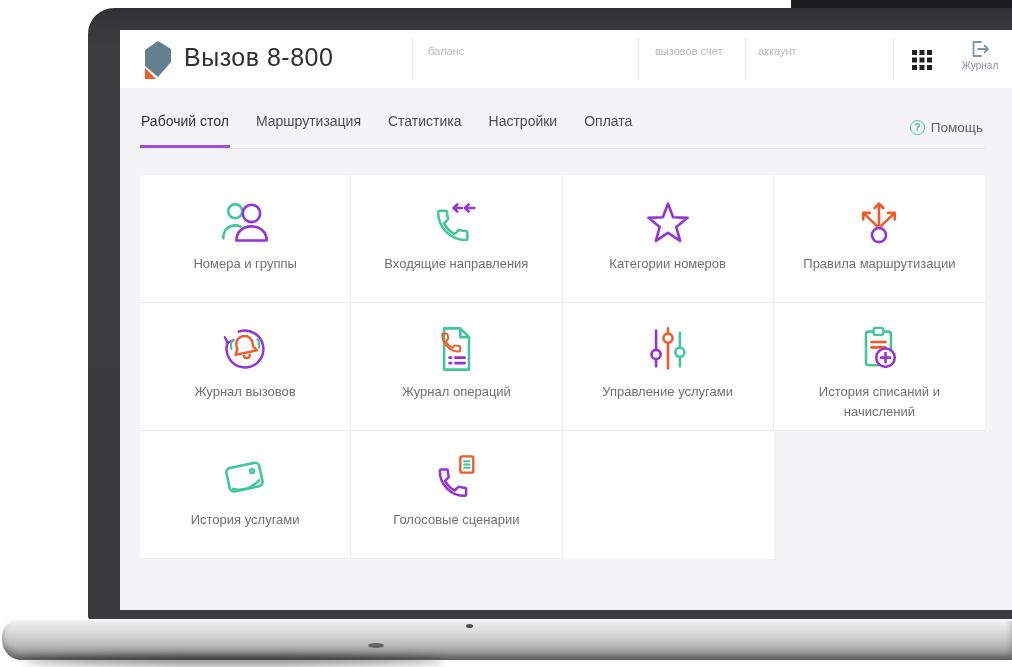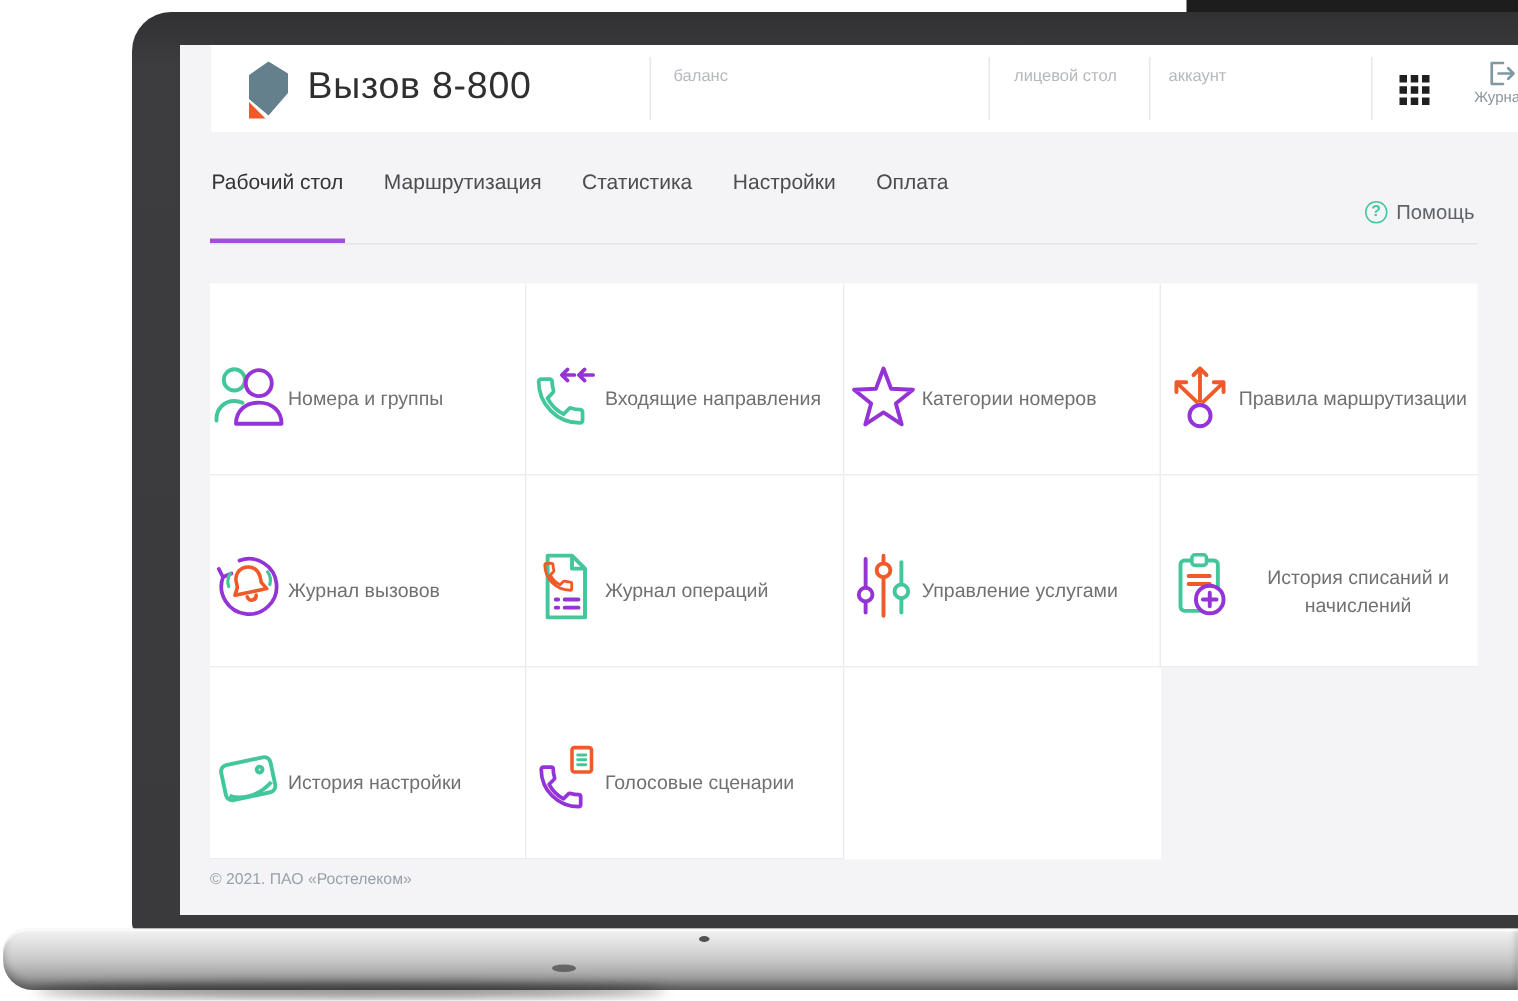--- a/index.html
+++ b/index.html
@@ -21,52 +21,52 @@
   .foot-dot1 { position:absolute; left:368px; top:643px; width:16px; height:5px;
     background:#4a4a4a; border-radius:50%; opacity:.75; }
   .foot-dot2 { position:absolute; left:466px; top:624px; width:7px; height:4px;
     background:#2c2c2c; border-radius:50%; opacity:.8; }
 
   
   .screen { position:absolute; left:120px; top:30px; width:892px; height:580px;
     background:#f4f4f6; overflow:hidden; }
 
   
-  .app-header { position:relative; height:58px; background:#fff;margin-left:21px; }
+  .app-header { position:relative; height:58px; background:#fff; }
   .logo { position:absolute; left:20px; top:8px; width:36px; height:42px; }
   .app-title { position:absolute; left:64px; top:13px; font-size:25px; color:#2f2f2f;
     letter-spacing:.5px; white-space:nowrap; }
   .hdiv { position:absolute; top:8px; width:1px; height:42px; background:#e8e8ea; }
   .hdiv1{left:292px} .hdiv2{left:518px} .hdiv3{left:625px} .hdiv4{left:773px}
   .hlabel { position:absolute; top:15px; font-size:11px; color:#b5b8bc; white-space:nowrap; }
   .hlab1{left:308px} .hlab2{left:535px} .hlab3{left:638px}
   .apps-btn { position:absolute; left:789px; top:17px; width:26px; height:26px; cursor:pointer;
     display:flex; align-items:center; justify-content:center; }
   .logout-btn { position:absolute; left:834px; top:10px; width:52px; text-align:center; cursor:pointer; }
   .logout-btn svg { display:block; margin:0 auto; }
   .logout-label { font-size:10px; color:#8b959b; display:block; margin-top:2px; }
 
   
   .content { margin-left:20px; width:845px; }
 
   
   .tabs-bar { display:flex; align-items:flex-end; border-bottom:1px solid #e4e4e8; padding-top:17px; }
-  .tab { font-size:14px; color:#4d4d4d; padding:8px 1px 30px; margin-right:25px;
+  .tab { font-size:14px; color:#4d4d4d; padding:8px 1px 16px; margin-right:25px;
     border-bottom:3px solid transparent; cursor:pointer; white-space:nowrap; }
   .tab.active { color:#333; border-bottom-color:#a24fd6; }
   .help-link { margin-left:auto; margin-right:2px; display:flex; align-items:center; gap:6px;
     padding-bottom:13px; cursor:pointer; }
   .help-glyph { width:15px; height:15px; border:1.5px solid #43c69c; border-radius:50%;
     color:#43c69c; font-size:10.5px; line-height:13px; text-align:center; font-weight:bold; }
   .help-text { font-size:13.5px; color:#5f6368; }
 
   
   .grid { display:grid; grid-template-columns:repeat(4,1fr); margin-top:26px; background:transparent; }
   .tile { height:128px; background:#fff; border-right:1px solid #ececf0; border-bottom:1px solid #ececf0;
-    display:flex; flex-direction:row; align-items:center; padding-top:20px; cursor:pointer; }
+    display:flex; flex-direction:column; align-items:center; padding-top:20px; cursor:pointer; }
   .grid > .tile:nth-child(4n) { border-right:none; }
   .tile-empty { background:#fff; border:none; cursor:default; }
   .ticon { width:52px; height:52px; display:block; }
   .ticon svg { width:52px; height:52px; display:block; }
   .tlabel { margin-top:7px; font-size:13px; color:#707070; text-align:center;
     line-height:1.5; max-width:172px; }
 
   .footer { margin-top:7px; font-size:10.5px; color:#9aa0a8; }
 </style>
 </head>
@@ -86,21 +86,21 @@
         <svg viewBox="0 0 36 42">
           <path d="M5,12 L18,3 L31,11 V24 L18,39 L5,28 Z" fill="#64808d"></path>
           <path d="M5,30 L16,41 L5,41 Z" fill="#f05a28"></path>
         </svg>
       </div>
       <div class="app-title">Вызов 8-800</div>
 
       <div class="hdiv hdiv1"></div>
       <span class="hlabel hlab1">баланс</span>
       <div class="hdiv hdiv2"></div>
-      <span class="hlabel hlab2">лицевой стол</span>
+      <span class="hlabel hlab2">вызовов счет</span>
       <div class="hdiv hdiv3"></div>
       <span class="hlabel hlab3">аккаунт</span>
       <div class="hdiv hdiv4"></div>
 
       <div class="apps-btn">
         <svg width="22" height="22" viewBox="0 0 22 22" fill="#1f1f1f">
           <rect x="1" y="1" width="5" height="5"></rect>
             <rect x="8.5" y="1" width="5" height="5"></rect>
             <rect x="16" y="1" width="5" height="5"></rect>
           <rect x="1" y="8.5" width="5" height="5"></rect>
@@ -268,35 +268,34 @@
         <div class="tile">
           <span class="ticon">
             <svg viewBox="0 0 48 48" fill="none">
               <g transform="rotate(-12 24 24)" stroke="#43c69c" stroke-width="2.4" stroke-linejoin="round">
                 <rect x="8" y="13" width="31" height="22" rx="4"></rect>
                 <circle cx="31.5" cy="20" r="1.8"></circle>
                 <path d="M10,32 c8,4.5 18,3.5 27,-3"></path>
               </g>
             </svg>
           </span>
-          <span class="tlabel">История настройки</span>
+          <span class="tlabel">История услугами</span>
         </div>
 
         <div class="tile">
           <span class="ticon">
             <svg viewBox="0 0 48 48" fill="none">
               <g transform="translate(5,13) scale(1.35)">
                 <path d="M6.62,10.79c1.44,2.83 3.76,5.14 6.59,6.59l2.2,-2.2c0.27,-0.27 0.67,-0.36 1.02,-0.24c1.12,0.37 2.33,0.57 3.57,0.57c0.55,0 1,0.45 1,1V20c0,0.55 -0.45,1 -1,1c-9.39,0 -17,-7.61 -17,-17c0,-0.55 0.45,-1 1,-1h3.5c0.55,0 1,0.45 1,1c0,1.25 0.2,2.45 0.57,3.57c0.11,0.35 0.03,0.74 -0.25,1.02l-2.2,2.2z" stroke="#9433d6" stroke-width="1.7" stroke-linejoin="round"></path>
               </g>
               <rect x="28" y="5" width="12" height="15" rx="1.5" fill="#fff" stroke="#f05a28" stroke-width="2.2"></rect>
               <path d="M31.5,9.5 h5 M31.5,12.5 h5 M31.5,15.5 h5" stroke="#43c69c" stroke-width="1.8" stroke-linecap="round"></path>
             </svg>
           </span>
           <span class="tlabel">Голосовые сценарии</span>
         </div>
 
         <div class="tile tile-empty"></div>
       </div>
 
-      <div class="footer">© 2021. ПАО «Ростелеком»</div>
     </div>
   </div>
 </div>
 
 </body></html>

